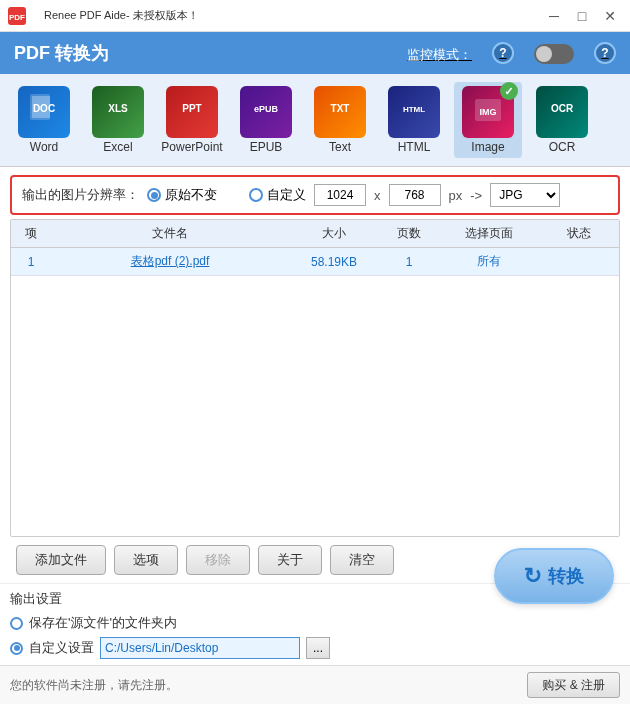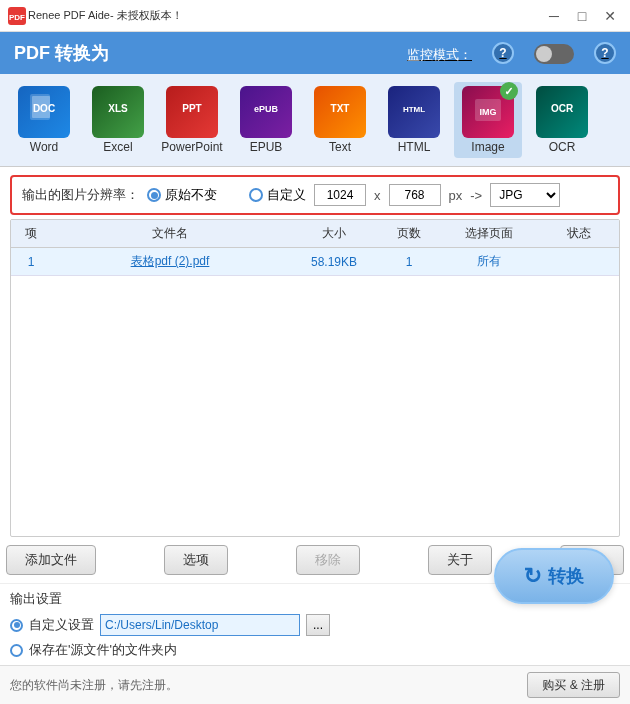--- a/index.html
+++ b/index.html
@@ -19,21 +19,21 @@
       height: 32px;
       display: flex;
       align-items: center;
       padding: 0 8px;
       justify-content: space-between;
       user-select: none;
     }
     .title-bar-left {
       display: flex;
       align-items: center;
-      gap: 2px;
+      gap: 18px;
     }
     .title-bar-icon {
       width: 18px;
       height: 18px;
     }
     .title-bar-title {
       font-size: 11px;
       color: #333;
     }
     .title-bar-controls {
@@ -259,23 +259,23 @@
       text-align: center;
       display: flex;
       align-items: center;
       justify-content: center;
     }
     .td.filename { color: #1a6fc4; text-decoration: underline; cursor: pointer; }
 
     
     .btn-row {
       display: flex;
-      padding: 8px 6px;
-      align-items: center;
-      justify-content: space-between;
+      gap: 8px;
+      padding: 8px 16px;
+      align-items: center;
     }
     .action-btn {
       height: 30px;
       padding: 0 18px;
       border: 1px solid #aaa;
       border-radius: 4px;
       background: linear-gradient(to bottom, #f5f5f5, #e0e0e0);
       color: #333;
       font-size: 13px;
       cursor: pointer;
@@ -546,29 +546,29 @@
       <button class="action-btn">选项</button>
       <button class="action-btn disabled">移除</button>
       <button class="action-btn">关于</button>
       <button class="action-btn">清空</button>
     </div>
 
     <div class="output-section">
       <div class="output-title">输出设置</div>
       <div class="output-options">
         <div class="output-option">
+          <div class="radio-small"></div>
+          <span>保存在'源文件'的文件夹内</span>
+        </div>
+        <div class="output-option">
           <div class="radio-small selected"></div>
           <span>自定义设置</span>
           <input class="path-input" type="text" value="C:/Users/Lin/Desktop" style="">
           <button class="browse-btn">...</button>
         </div>
-        <div class="output-option">
-          <div class="radio-small"></div>
-          <span>保存在'源文件'的文件夹内</span>
-        </div>
       </div>
     </div>
 
     <button class="convert-btn">
       <span style="font-size:22px;">↻</span>
       <span>转换</span>
     </button>
 
     <div class="status-bar">
       <span class="status-text">您的软件尚未注册，请先注册。</span>

